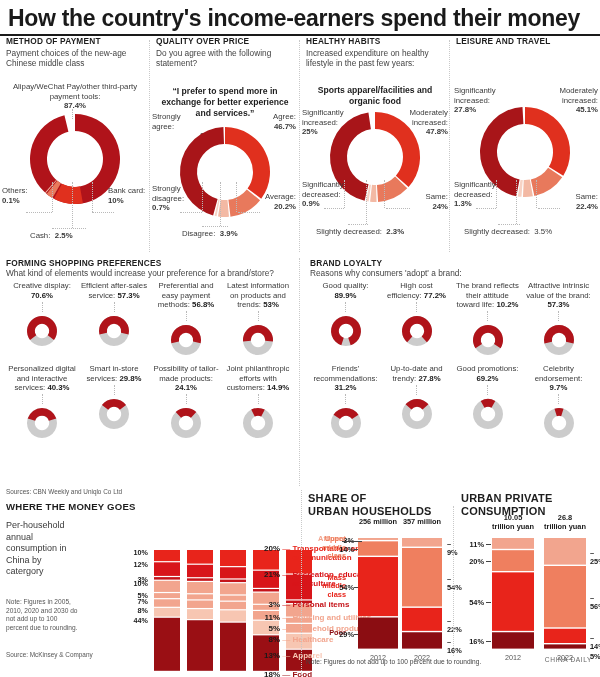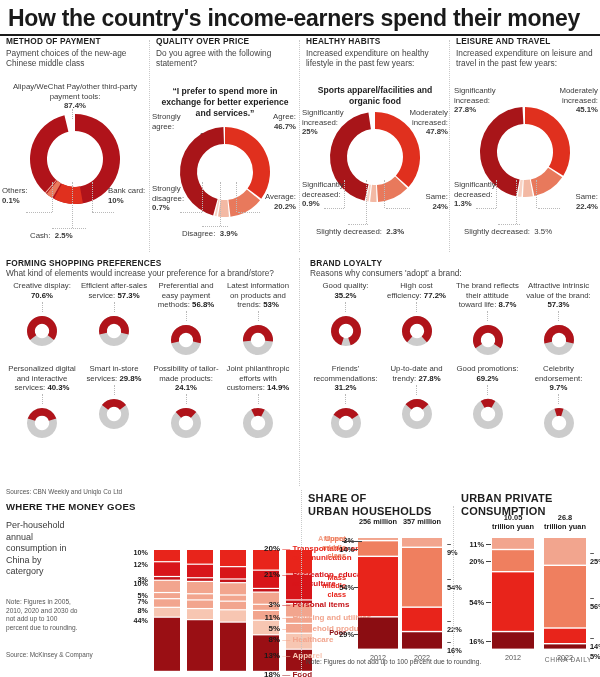--- a/index.html
+++ b/index.html
@@ -231,21 +231,20 @@
       <div class="lab-abs" style="left:16px;top:184px;">
         <span class="lbl">Slightly decreased:</span>
         <span class="lbl" style="font-weight:bold;">2.3%</span>
       </div>
       <div class="vdiv" style="right:0;"></div>
     </div>
 
     <div class="panel p4">
       <div class="panel-head">
         <div class="sect-title">LEISURE AND TRAVEL</div>
-        <div class="sect-sub">Increased expenditure on leisure and travel in the past few years:</div>
       </div>
       <div class="lab-abs" style="left:4px;top:50px;width:56px;">
         <div class="lbl">Significantly increased:</div>
         <div class="lbl" style="font-weight:bold;">27.8%</div>
       </div>
       <div class="lab-abs" style="right:2px;top:50px;width:54px;text-align:right;">
         <div class="lbl">Moderately increased:</div>
         <div class="lbl" style="font-weight:bold;">45.1%</div>
       </div>
       <div class="donut-wrap" style="margin-top:22px;">
@@ -384,21 +383,21 @@
         </div>
       <div class="vdiv" style="right:0;top:0;bottom:0;"></div>
     </div>
 
     <div class="mid-r">
       <div class="sect-title">BRAND LOYALTY</div>
       <div class="sect-sub" style="margin-bottom:3px;">Reasons why consumers 'adopt' a brand:</div>
       <div class="grid4" id="loy-row1">
           <div class="cell">
             <div class="lbl">Good quality:
-        <b>35.2%</b></div>
+        <b>89.9%</b></div>
       <div class="stem"></div>
       <div style="display:flex;justify-content:center;">
               <svg width="36" height="36" viewBox="0 0 36 36">
     <path d="M 18 3 A 15 15 0 1 1 17.99 3 Z M 18 10.8 A 7.2 7.2 0 1 0 18.01 10.8 Z" fill="#CCCCCC" fill-rule="evenodd"></path>
     <path d="M 13.319950549673777 32.251215286511574 A 15 15 0 1 1 22.68004945032622 32.25121528651158 L 20.246423736156586 24.84058333752556 A 7.2 7.2 0 1 0 15.753576263843414 24.84058333752556 Z" fill="#B0131A"></path>
   </svg>
             </div>
           </div>
           <div class="cell">
             <div class="lbl">High cost efficiency:
@@ -406,21 +405,21 @@
       <div class="stem"></div>
       <div style="display:flex;justify-content:center;">
               <svg width="36" height="36" viewBox="0 0 36 36">
     <path d="M 18 3 A 15 15 0 1 1 17.99 3 Z M 18 10.8 A 7.2 7.2 0 1 0 18.01 10.8 Z" fill="#CCCCCC" fill-rule="evenodd"></path>
     <path d="M 8.151213663705654 29.313770711041556 A 15 15 0 1 1 27.848786336294346 29.313770711041556 L 22.727417441421284 23.43060994129995 A 7.2 7.2 0 1 0 13.272582558578714 23.43060994129995 Z" fill="#B0131A"></path>
   </svg>
             </div>
           </div>
           <div class="cell">
             <div class="lbl">The brand reflects their attitude toward life:
-        <b>8.7%</b></div>
+        <b>10.2%</b></div>
       <div class="stem"></div>
       <div style="display:flex;justify-content:center;">
               <svg width="36" height="36" viewBox="0 0 36 36">
     <path d="M 18 3 A 15 15 0 1 1 17.99 3 Z M 18 10.8 A 7.2 7.2 0 1 0 18.01 10.8 Z" fill="#CCCCCC" fill-rule="evenodd"></path>
     <path d="M 5.462889579475947 26.235342269971976 A 15 15 0 1 1 30.53711042052405 26.23534226997198 L 24.017813001851543 21.95296428958655 A 7.2 7.2 0 1 0 11.982186998148455 21.95296428958655 Z" fill="#B0131A"></path>
   </svg>
             </div>
           </div>
           <div class="cell">
             <div class="lbl">Attractive intrinsic value of the brand:

